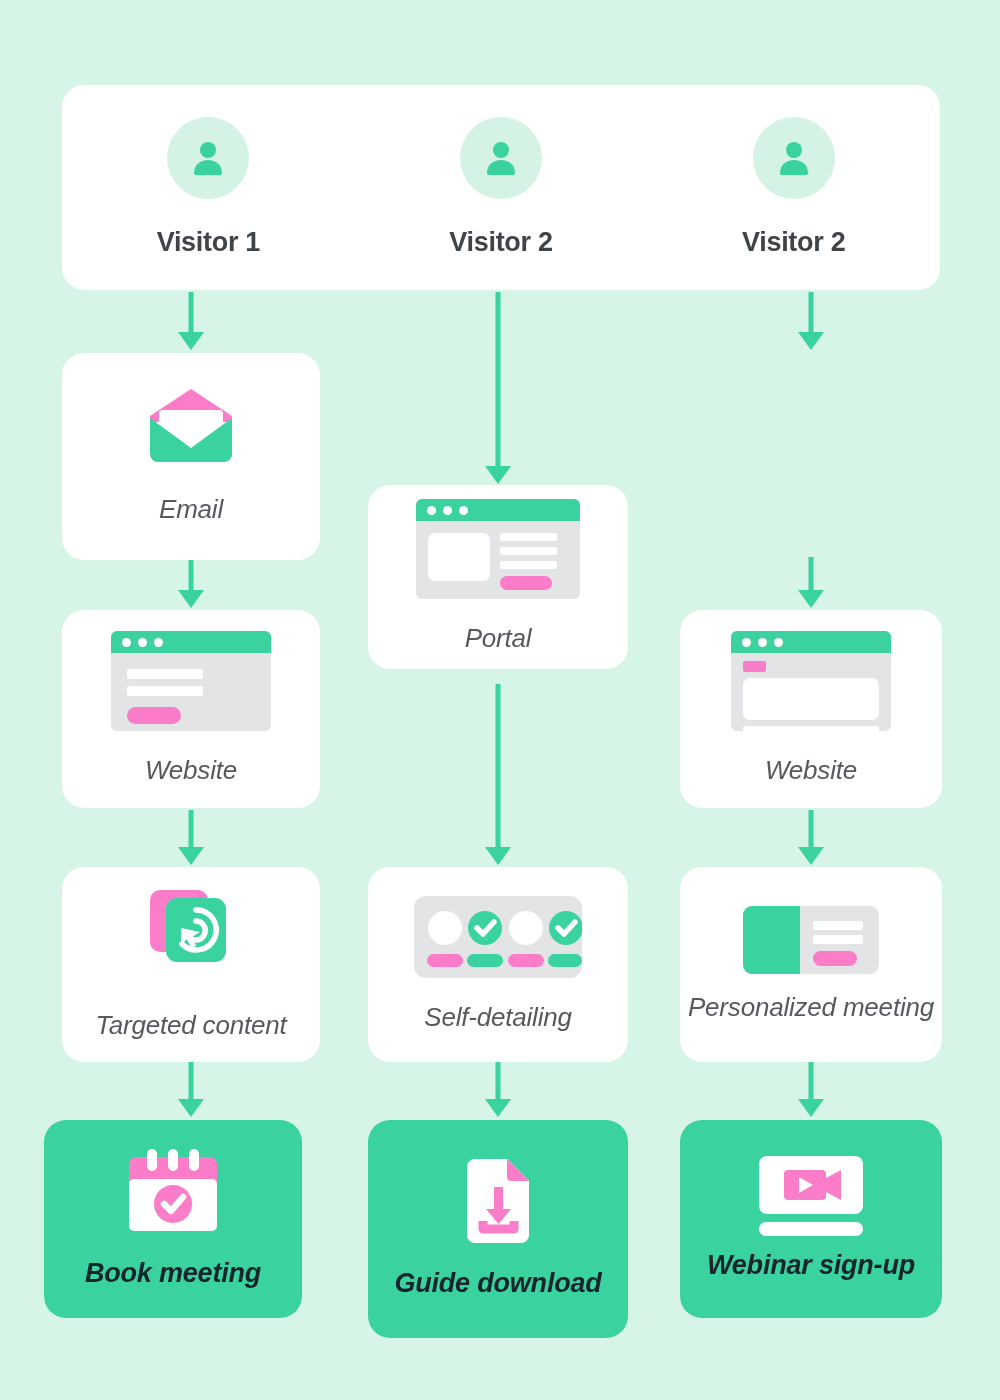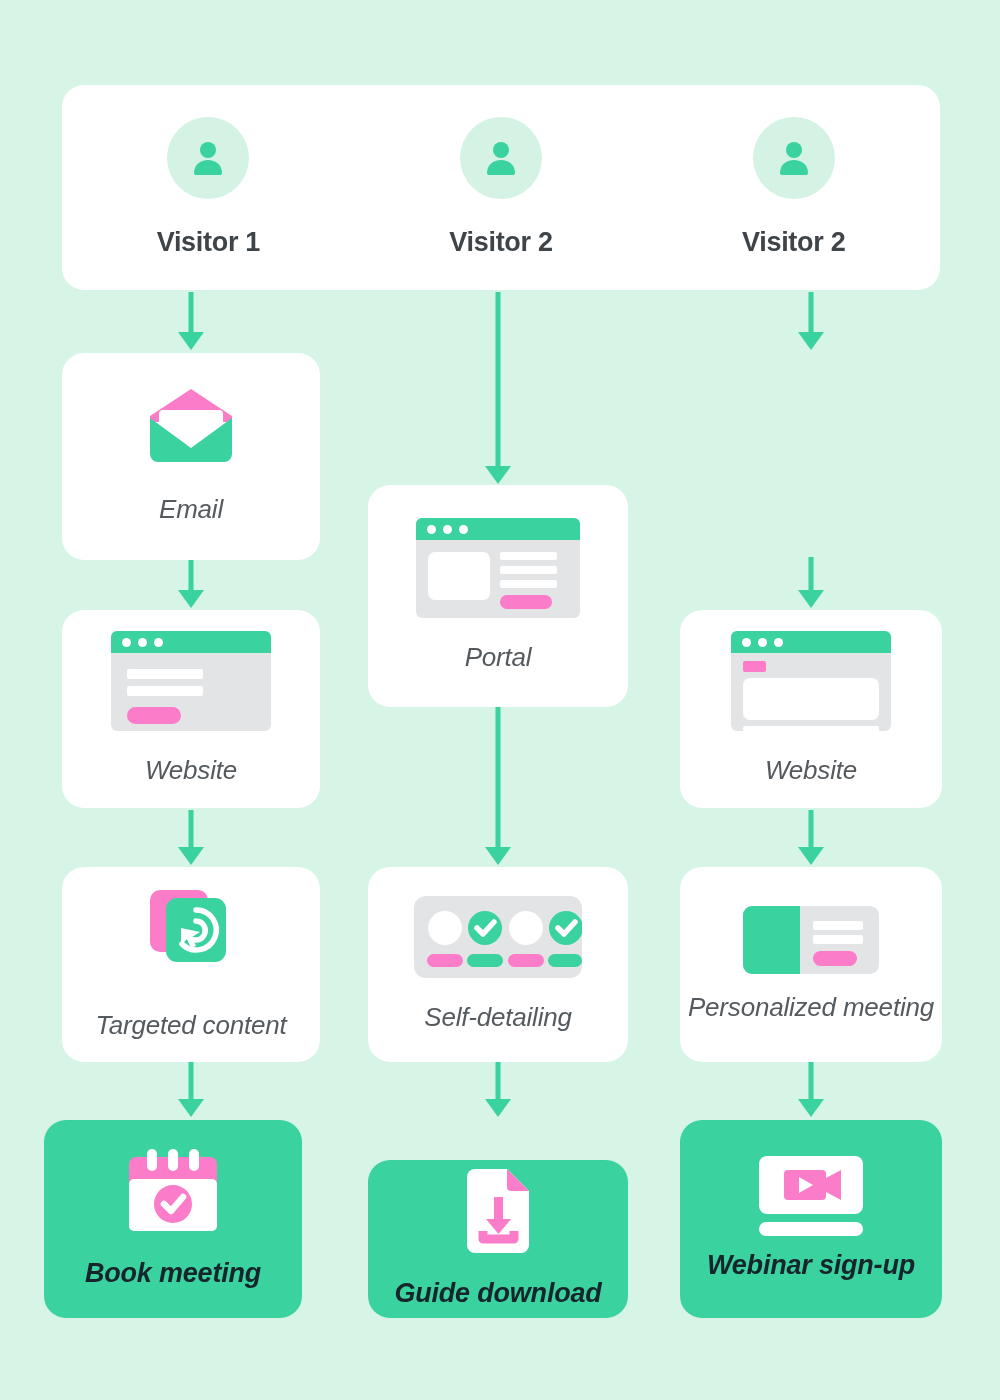--- a/index.html
+++ b/index.html
@@ -196,21 +196,21 @@
         <rect x="21" y="0" width="10" height="22" rx="5" fill="#ffffff"></rect>
         <rect x="42" y="0" width="10" height="22" rx="5" fill="#ffffff"></rect>
         <rect x="63" y="0" width="10" height="22" rx="5" fill="#ffffff"></rect>
         <circle cx="47" cy="55" r="19" fill="#fb7cc8"></circle>
         <path d="M38 55 L45 62 L57 48" fill="none" stroke="#fff" stroke-width="6.5" stroke-linecap="round" stroke-linejoin="round"></path>
       </svg>
     </div>
     <div class="label">Book meeting</div>
   </div>
 
-  <div class="card" style="left:368px;top:485px;width:260px;height:222px;gap:24px;">
+  <div class="card" style="left:368px;top:485px;width:260px;height:184px;gap:24px;">
     <div class="icon">
       <div class="win" style="width:164px;height:100px;">
         <div class="bar">
           <span class="dot"></span>
           <span class="dot"></span>
           <span class="dot"></span>
         </div>
         <div style="display:flex;gap:10px;padding:12px 0 0 12px;">
           <div class="wline" style="width:62px;height:48px;border-radius:7px;"></div>
           <div>
@@ -237,21 +237,21 @@
         <path d="M144 32 L150 38 L161 26" fill="none" stroke="#fff" stroke-width="5.5" stroke-linecap="round" stroke-linejoin="round"></path>
         <rect x="13" y="58" width="36" height="13" rx="6.5" fill="#fb7cc8"></rect>
         <rect x="53" y="58" width="36" height="13" rx="6.5" fill="#3ad29f"></rect>
         <rect x="94" y="58" width="36" height="13" rx="6.5" fill="#fb7cc8"></rect>
         <rect x="134" y="58" width="34" height="13" rx="6.5" fill="#3ad29f"></rect>
       </svg>
     </div>
     <div class="label">Self-detailing</div>
   </div>
 
-  <div class="card cta" style="left:368px;top:1120px;width:260px;height:158px;gap:20px;margin-top:40px;">
+  <div class="card cta" style="left:368px;top:1120px;width:260px;height:218px;gap:20px;">
     <div class="icon">
       <svg width="74" height="88" viewBox="0 0 74 88">
         <path d="M6 8a8 8 0 0 1 8-8h32l22 22v54a8 8 0 0 1-8 8H14a8 8 0 0 1-8-8z" fill="#ffffff"></path>
         <path d="M46 0 L68 22 H50a4 4 0 0 1-4-4z" fill="#fb7cc8"></path>
         <rect x="33" y="28" width="9" height="30" fill="#fb7cc8"></rect>
         <path d="M25 50 L37.5 65 L50 50 Z" fill="#fb7cc8"></path>
         <path d="M22 62 v8 h31 v-8" fill="none" stroke="#fb7cc8" stroke-width="9" stroke-linejoin="round"></path>
       </svg>
     </div>
     <div class="label">Guide download</div>

